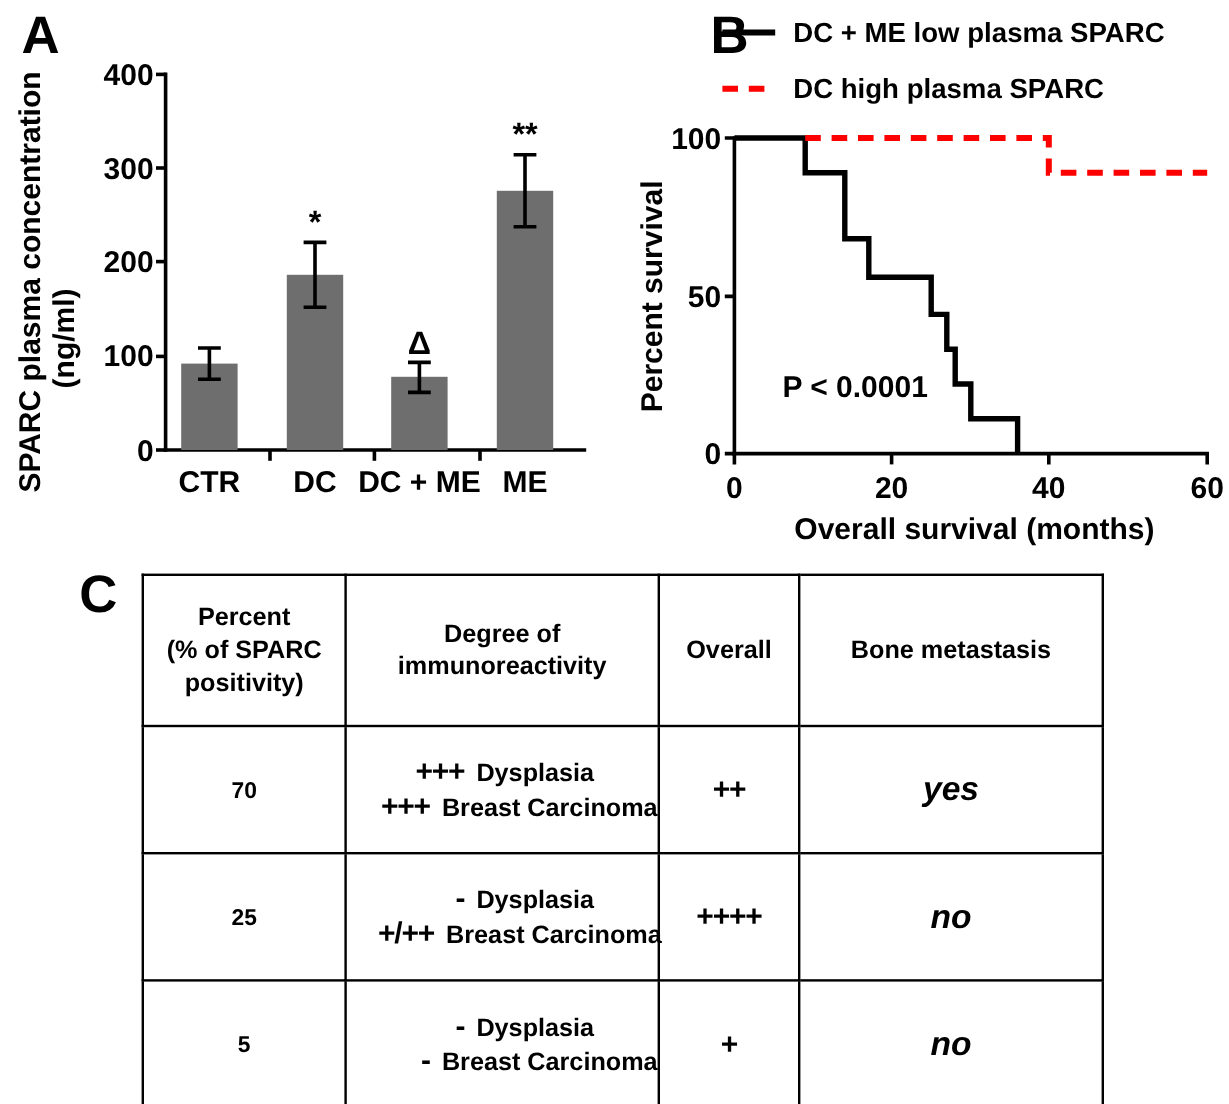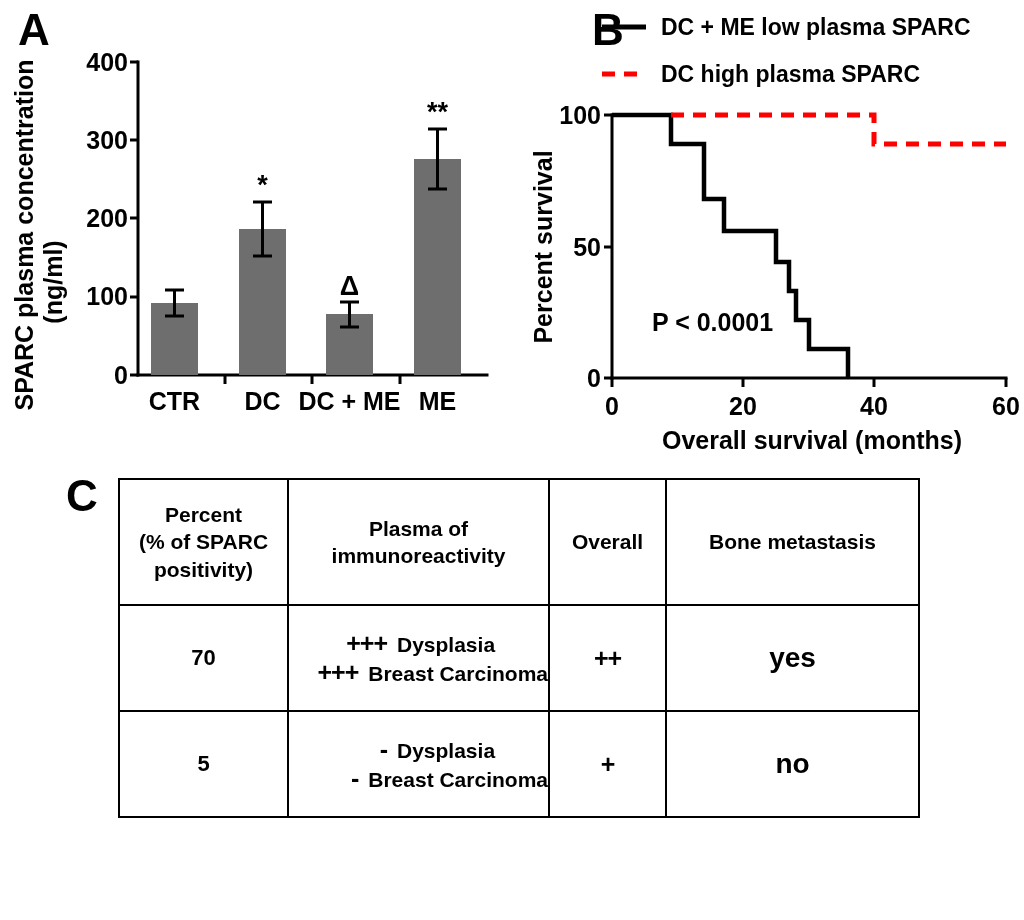--- a/index.html
+++ b/index.html
@@ -94,22 +94,22 @@
     padding-right: 10px;
     letter-spacing: -1px;
   }
   .degree-sign.minus { font-size: 25px; }
   .degree-label {
     font-size: 21px;
     font-weight: bold;
     text-align: center;
   }
   .plasma-val { font-size: 25px; font-weight: bold; letter-spacing: -1px; }
-  .bone-val   { font-size: 28px; font-weight: bold; }
-  .patients-val { font-size: 22px; font-weight: bold; }
+  .bone-val   { font-size: 28px; font-weight: bold; font-style: italic; }
+  .patients-val { font-size: 19px; font-weight: bold; }
 </style>
 </head>
 <body>
 
 <div class="figure-root">
 
   <div class="panel-letter" id="panel-a-letter">A</div>
 
   <svg class="panel-svg" id="panel-a-chart" width="512" height="460">
 
@@ -209,21 +209,21 @@
       <col class="col-bone">
     </colgroup>
     <thead>
       <tr>
         <th>
           <div>Percent</div>
           <div>(% of SPARC</div>
           <div>positivity)</div>
         </th>
         <th>
-          <div>Plasma of</div>
+          <div>Degree of</div>
           <div>immunoreactivity</div>
         </th>
         <th>Overall</th>
         <th>Bone metastasis</th>
       </tr>
     </thead>
     <tbody>
       <tr>
         <td>
           <span class="patients-val">70</span>
@@ -240,28 +240,49 @@
         </td>
         <td>
           <span class="plasma-val">++</span>
         </td>
         <td>
           <span class="bone-val">yes</span>
         </td>
       </tr>
       <tr>
         <td>
-          <span class="patients-val">5</span>
+          <span class="patients-val">25</span>
         </td>
         <td class="degree-cell">
           <div class="degree-row">
             <span class="degree-sign minus">-</span>
             <span class="degree-label">Dysplasia</span>
           </div>
           <div class="degree-row">
+            <span class="degree-sign">+/++</span>
+            <span class="degree-label">Breast Carcinoma</span>
+          </div>
+        </td>
+        <td>
+          <span class="plasma-val">++++</span>
+        </td>
+        <td>
+          <span class="bone-val">no</span>
+        </td>
+      </tr>
+      <tr>
+        <td>
+          <span class="patients-val">5</span>
+        </td>
+        <td class="degree-cell">
+          <div class="degree-row">
+            <span class="degree-sign minus">-</span>
+            <span class="degree-label">Dysplasia</span>
+          </div>
+          <div class="degree-row">
             <span class="degree-sign minus">-</span>
             <span class="degree-label">Breast Carcinoma</span>
           </div>
         </td>
         <td>
           <span class="plasma-val">+</span>
         </td>
         <td>
           <span class="bone-val">no</span>
         </td>

